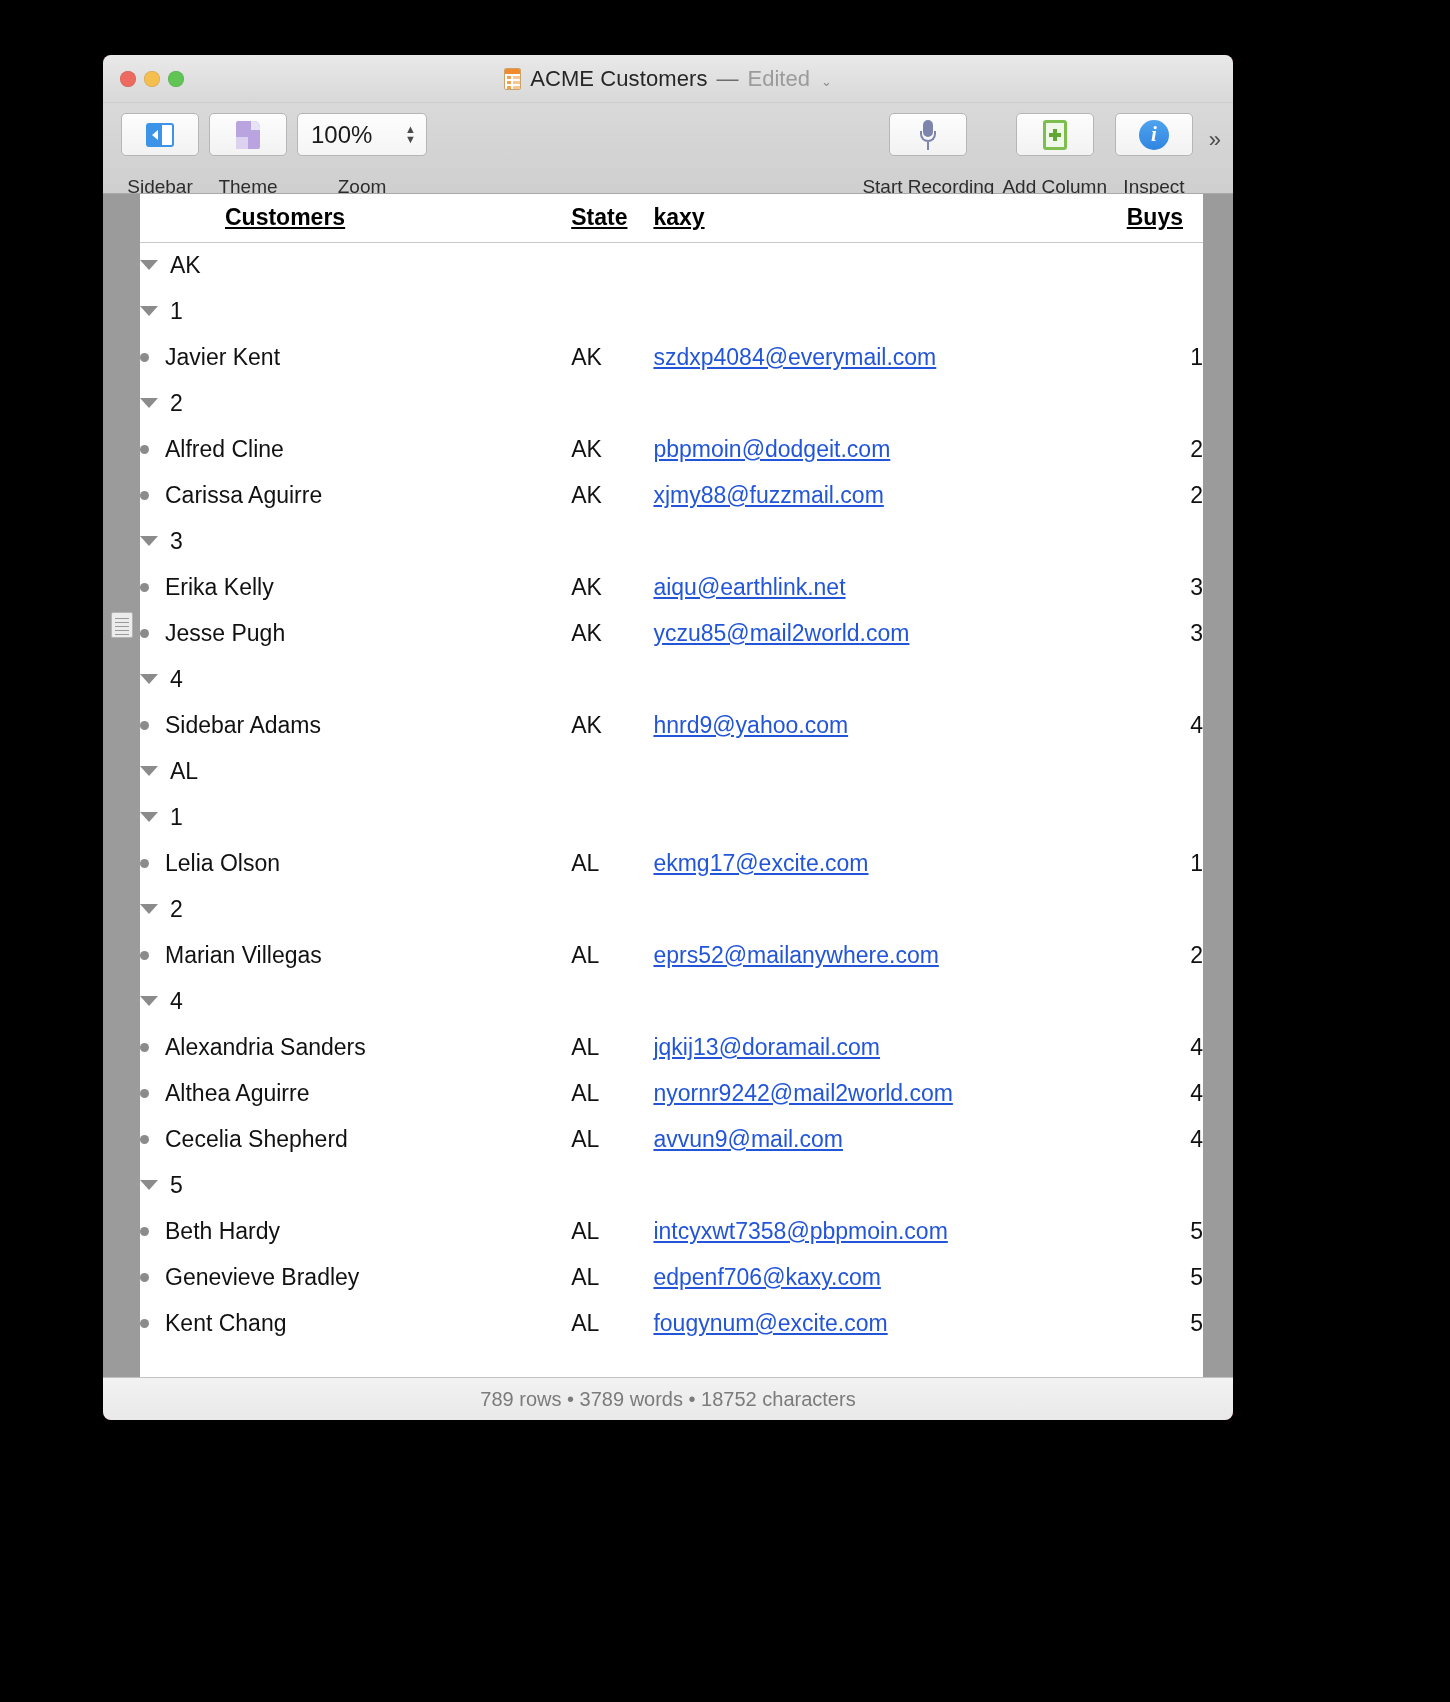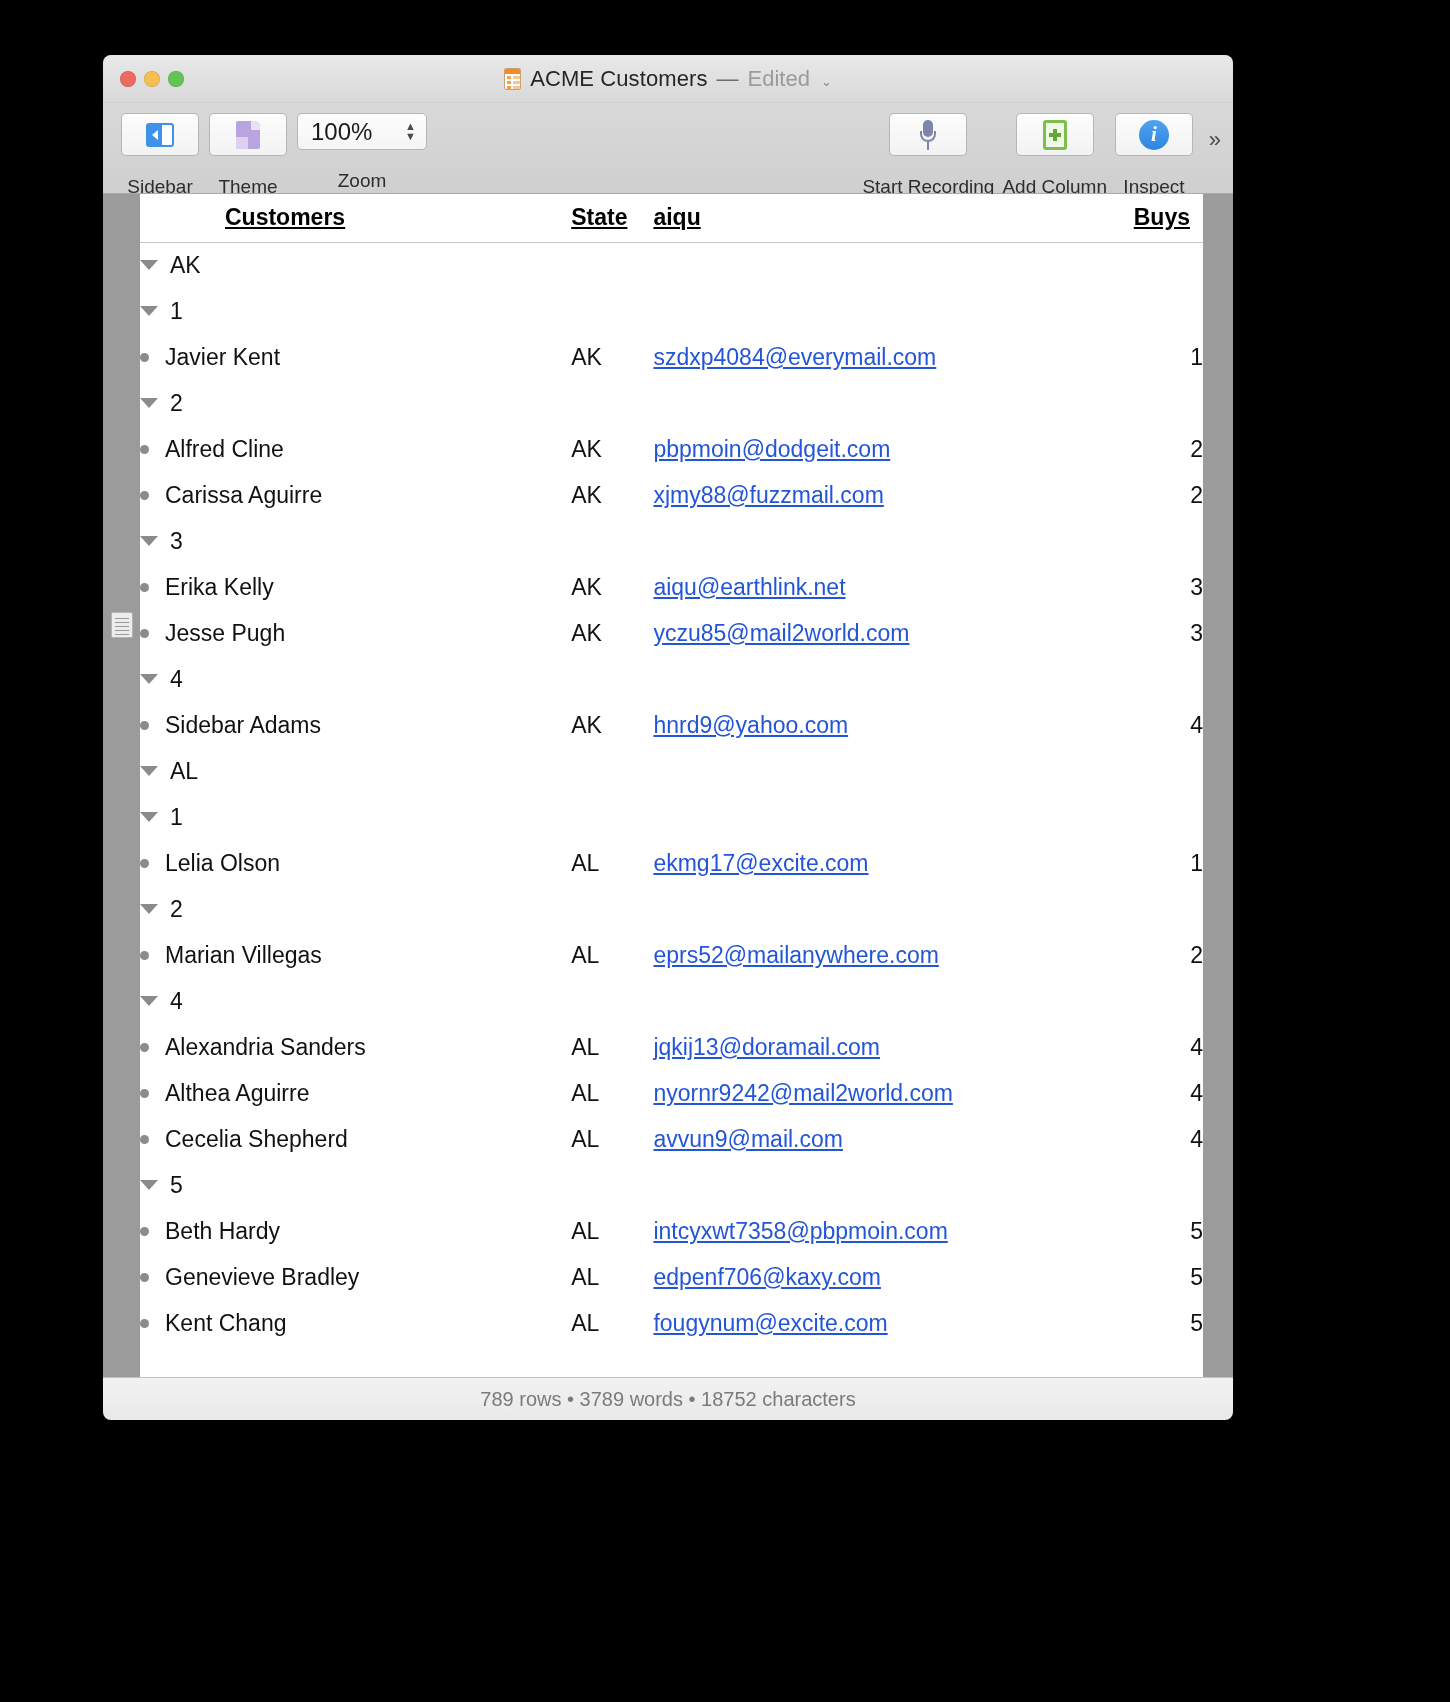--- a/index.html
+++ b/index.html
@@ -124,21 +124,21 @@
     width: 30px; height: 30px; border-radius: 50%;
     background: linear-gradient(to bottom, #4fa3ef, #2f85e0);
     color: #fff; font-size: 21px; font-style: italic; font-weight: bold;
     font-family: "Liberation Serif", serif;
     display: flex; align-items: center; justify-content: center;
     line-height: 1;
   }
 
   
   .zoom-box {
-    width: 130px; height: 37px;
+    width: 130px; height: 43px;
     background: linear-gradient(to bottom, #fdfdfd, #f5f5f5);
     border: 1px solid #b6b6b6; border-radius: 5px;
     display: flex; align-items: center; justify-content: space-between;
     padding: 0 10px 0 13px;
   }
   .zoom-val { font-size: 24px; color: #1a1a1a; }
   .stepper { display: flex; flex-direction: column; align-items: center; gap: 3px; color:#4a4a4a; }
   .stepper span { font-size: 11px; line-height: 7px; }
 
   .overflow-chevron {
@@ -186,21 +186,21 @@
     font-size: 23px;
     font-weight: bold;
     color: #000;
     text-decoration: underline;
     text-align: left;
     background: #fff;
   }
   .hdr-row th.c-name  { padding-left: 85px; }
   .hdr-row th.c-state { text-align: left; }
   .hdr-row th.c-email { text-align: left; }
-  .hdr-row th.c-buys  { text-align: right; padding-right: 13px; }
+  .hdr-row th.c-buys  { text-align: right; padding-right: 20px; }
   .hdr-underline td { border-bottom: 1px solid #c8c8c8; height: 1px; }
 
   tr.row { height: 46px; }
   tr.row td { font-size: 23px; color: #111; }
   td.c-name { white-space: nowrap; }
   td.c-email a { color: #2255d8; text-decoration: underline; }
   td.c-buys { text-align: right; padding-right: 10px; }
 
   .nm { display: flex; align-items: center; }
   .tri {
@@ -328,21 +328,21 @@
         <colgroup>
           <col class="col-name">
             <col class="col-state">
             <col class="col-email">
             <col class="col-buys">
         </colgroup>
         <thead>
           <tr class="hdr-row">
             <th class="c-name">Customers</th>
             <th class="c-state">State</th>
-            <th class="c-email">aiqu</th>
+            <th class="c-email">kaxy</th>
             <th class="c-buys">Buys</th>
           </tr>
           <tr class="hdr-underline">
             <td colspan="4"></td>
           </tr>
         </thead>
         <tbody id="rows-body">
             <tr class="row">
               <td class="c-name ind-0">
                 <div class="nm">

